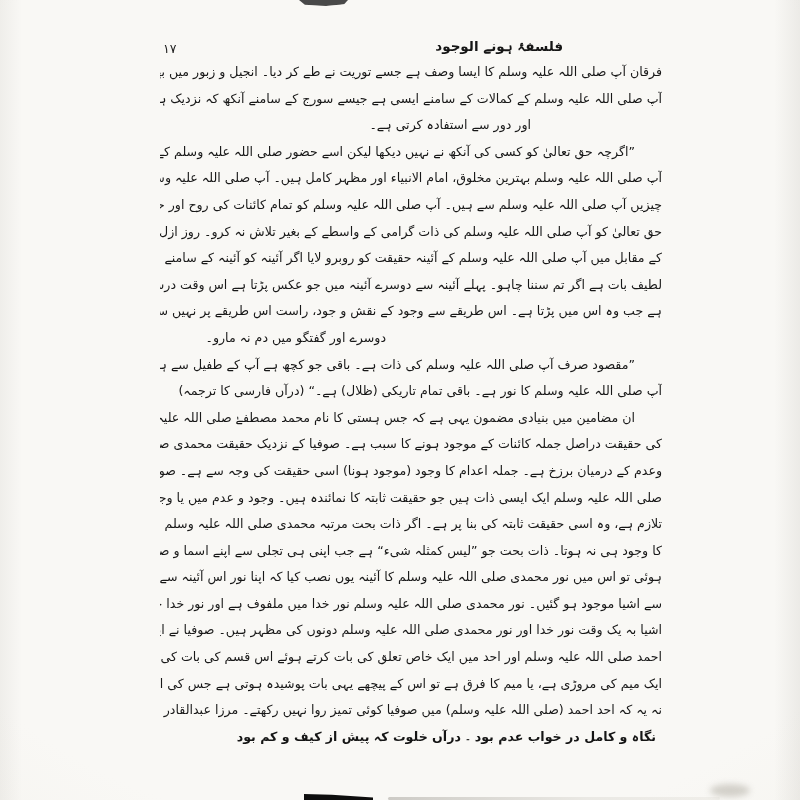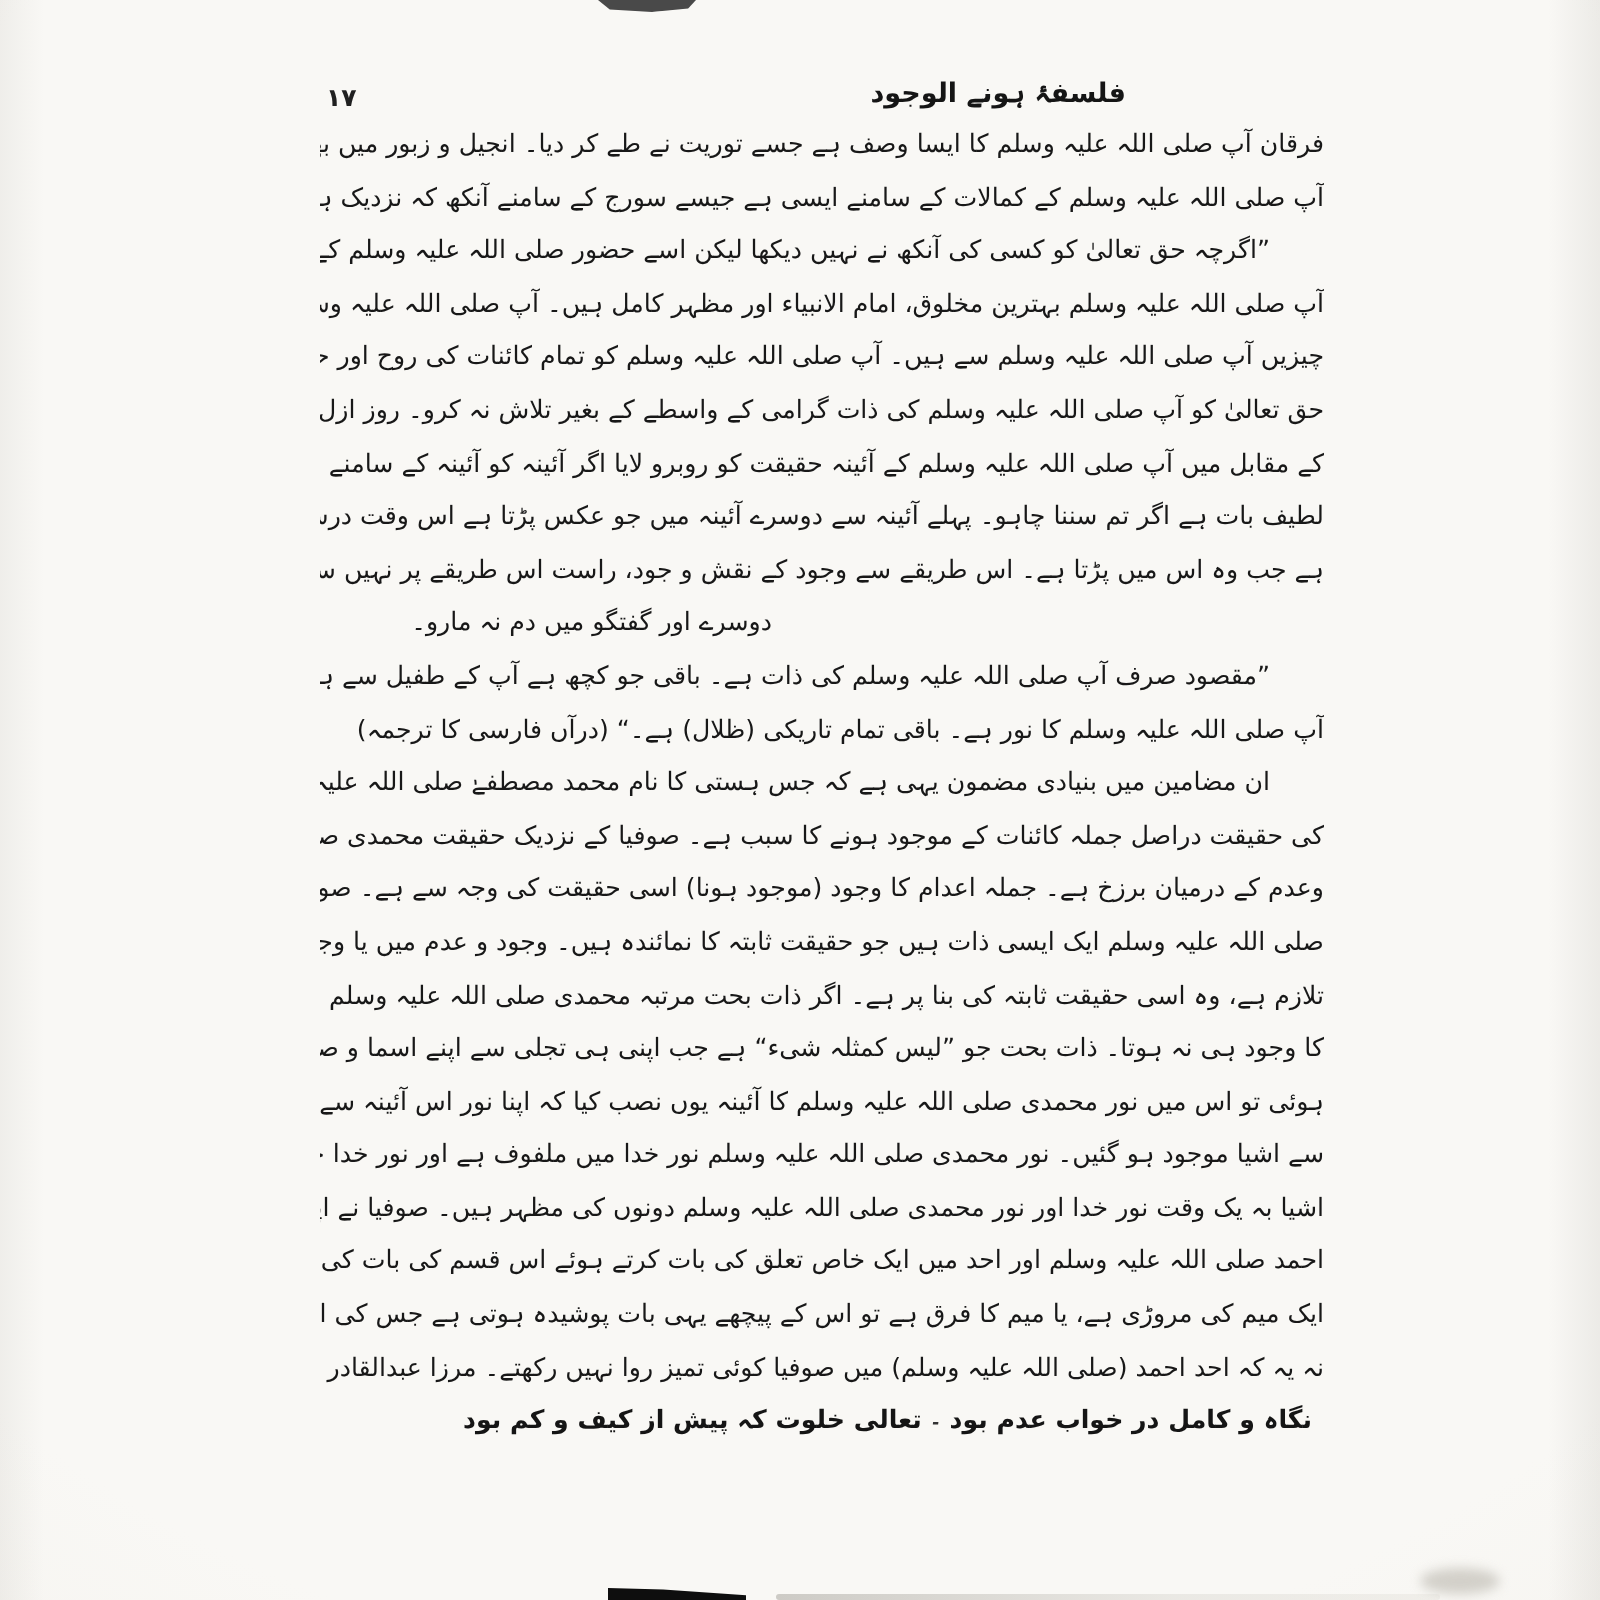--- a/index.html
+++ b/index.html
@@ -16,21 +16,21 @@
   }
   
   .running-header{position:absolute;top:34px;left:0;width:100%;height:28px;}
   .book-title{
     position:absolute;top:4px;right:237px;
     font-size:13.5px;font-weight:bold;direction:rtl;
     letter-spacing:0.2px;color:#151515;
   }
   .page-number{
     position:absolute;top:7px;left:163px;
-    font-size:12.5px;font-weight:bold;color:#202020;
+    font-size:12.5px;font-weight:normal;color:#202020;
     letter-spacing:1px;
     text-align:center;
   }
   
   .textblock{
     position:absolute;top:59px;left:160px;width:502px;
     direction:rtl;
   }
   .line{
     direction:rtl;
@@ -89,20 +89,21 @@
 <div class="page">
 
   <div class="running-header">
     <div class="book-title">فلسفۂ ہونے الوجود</div>
     <div class="page-number">١٧</div>
   </div>
 
   <div class="textblock">
     <div class="line">فرقان آپ صلی اللہ علیہ وسلم کا ایسا وصف ہے جسے توریت نے طے کر دیا۔ انجیل و زبور میں بھی یہی لکھا ہوا ملا۔ عقل</div>
     <div class="line">آپ صلی اللہ علیہ وسلم کے کمالات کے سامنے ایسی ہے جیسے سورج کے سامنے آنکھ کہ نزدیک ہو کر خیرہ ہو جاتی ہے</div>
+    <div class="line short-a">اور دور سے استفادہ کرتی ہے۔</div>
     <div class="line indent">”اگرچہ حق تعالیٰ کو کسی کی آنکھ نے نہیں دیکھا لیکن اسے حضور صلی اللہ علیہ وسلم کے جمال سے پہچانا ہے۔</div>
     <div class="line">آپ صلی اللہ علیہ وسلم بہترین مخلوق، امام الانبیاء اور مظہر کامل ہیں۔ آپ صلی اللہ علیہ وسلم خدا سے ہیں اور دوسری</div>
     <div class="line">چیزیں آپ صلی اللہ علیہ وسلم سے ہیں۔ آپ صلی اللہ علیہ وسلم کو تمام کائنات کی روح اور حق تعالیٰ کو جان روح سمجھو۔</div>
     <div class="line">حق تعالیٰ کو آپ صلی اللہ علیہ وسلم کی ذات گرامی کے واسطے کے بغیر تلاش نہ کرو۔ روز ازل میں حق تعالیٰ آئینہ وجود</div>
     <div class="line">کے مقابل میں آپ صلی اللہ علیہ وسلم کے آئینہ حقیقت کو روبرو لایا اگر آئینہ کو آئینہ کے سامنے رکھ دیں یہاں ایک</div>
     <div class="line">لطیف بات ہے اگر تم سننا چاہو۔ پہلے آئینہ سے دوسرے آئینہ میں جو عکس پڑتا ہے اس وقت درست اور سیدھا ہوتا</div>
     <div class="line">ہے جب وہ اس میں پڑتا ہے۔ اس طریقے سے وجود کے نقش و جود، راست اس طریقے پر نہیں سنا گیا۔ اس دقیقہ کو</div>
     <div class="line short-b">دوسرے اور گفتگو میں دم نہ مارو۔</div>
     <div class="line indent">”مقصود صرف آپ صلی اللہ علیہ وسلم کی ذات ہے۔ باقی جو کچھ ہے آپ کے طفیل سے ہے۔ منظور صرف</div>
     <div class="line endpara">آپ صلی اللہ علیہ وسلم کا نور ہے۔ باقی تمام تاریکی (ظلال) ہے۔“ (درآں فارسی کا ترجمہ)</div>
@@ -115,21 +116,21 @@
     <div class="line">ہوئی تو اس میں نور محمدی صلی اللہ علیہ وسلم کا آئینہ یوں نصب کیا کہ اپنا نور اس آئینہ سے گزار کر اعدام تک پہنچایا، جس</div>
     <div class="line">سے اشیا موجود ہو گئیں۔ نور محمدی صلی اللہ علیہ وسلم نور خدا میں ملفوف ہے اور نور خدا جملہ اشیا میں ظاہر ہے۔ اس طرح</div>
     <div class="line">اشیا بہ یک وقت نور خدا اور نور محمدی صلی اللہ علیہ وسلم دونوں کی مظہر ہیں۔ صوفیا نے اپنی تحریروں اور شعروں میں جو</div>
     <div class="line">احمد صلی اللہ علیہ وسلم اور احد میں ایک خاص تعلق کی بات کرتے ہوئے اس قسم کی بات کی ہے کہ احد اور احمد میں</div>
     <div class="line">ایک میم کی مروڑی ہے، یا میم کا فرق ہے تو اس کے پیچھے یہی بات پوشیدہ ہوتی ہے جس کی اوپر تفصیل دی گئی ہے۔</div>
     <div class="line">نہ یہ کہ احد احمد (صلی اللہ علیہ وسلم) میں صوفیا کوئی تمیز روا نہیں رکھتے۔ مرزا عبدالقادر بیدل کہتے ہیں:</div>
 
     <div class="verse-row">
       <span>نگاہ و کامل در خواب عدم بود</span>
       <span class="verse-sep">۔</span>
-      <span>تعالی خلوت کہ پیش از کیف و کم بود</span>
+      <span>درآں خلوت کہ پیش از کیف و کم بود</span>
     </div>
   </div>
 
   <div class="mark-top"></div>
   <div class="mark-bottom-wedge"></div>
   <div class="mark-bottom-streak"></div>
   <div class="mark-bottom-smudge"></div>
   <div class="edge-shade-right"></div>
   <div class="edge-shade-left"></div>
 

